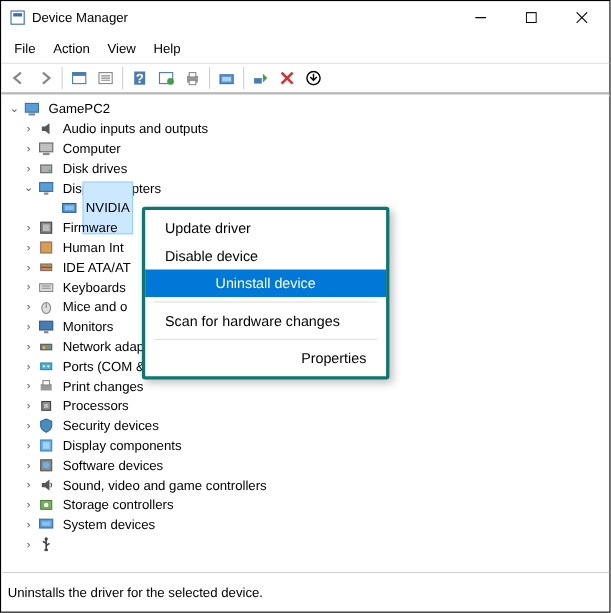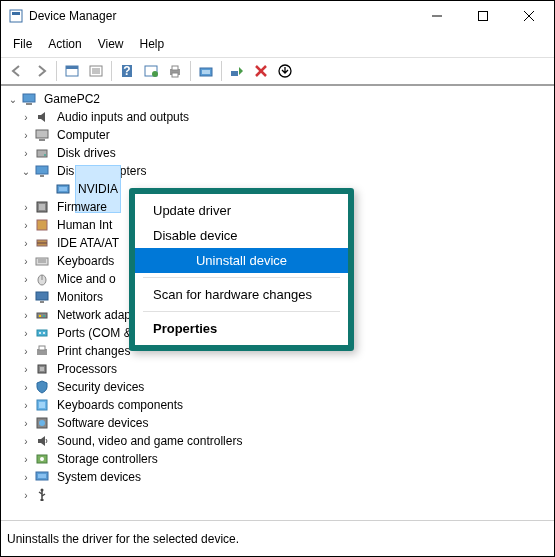--- a/index.html
+++ b/index.html
@@ -15,25 +15,25 @@
 .tb-btn { width: 24px; height: 22px; display: flex; align-items: center; justify-content: center; border: 1px solid transparent; }
 .content { flex: 1; overflow: auto; padding: 2px; position: relative; border-top: 1px solid #fff; }
 .tree-row { display: flex; align-items: center; height: 18px; white-space: nowrap; }
 .expander { width: 16px; display: inline-flex; justify-content: center; align-items: center; color: #555; font-size: 10px; }
 .node-icon { width: 16px; height: 16px; display: inline-flex; justify-content: center; align-items: center; margin-right: 4px; font-size: 12px; }
 .node-label { padding: 1px 3px; }
 .selected .node-label { background: #cce8ff; border: 1px solid #99d1ff; padding: 16px 2px; }
 .indent0 { padding-left: 2px; }
 .indent1 { padding-left: 15px; }
 .indent2 { padding-left: 36px; }
-.context-menu { position: absolute; background: #fff; border: 6px solid #0f766e; box-shadow: 3px 3px 8px rgba(0,0,0,0.25); padding: 4px 0; z-index: 10; width: 225px; border-radius: 3px; }
+.context-menu { position: absolute; background: #fff; border: 3px solid #0f766e; box-shadow: 3px 3px 8px rgba(0,0,0,0.25); padding: 4px 0; z-index: 10; width: 225px; border-radius: 3px; }
 .ctx-item { padding: 5px 18px; font-size: 13px; }
 .ctx-item.hl { background: #0078d7; color: #fff; text-align: center; }
 .ctx-sep { height: 1px; background: #e0e0e0; margin: 4px 8px; }
-.ctx-item.bold { font-weight: 700; }
+.ctx-item.bold { font-weight: 400; text-align: right; }
 .statusbar { height: 36px; border-top: 1px solid #d0d0d0; display: flex; align-items: center; padding: 0 6px; font-size: 12px; }
 .hr-line { height:2px; border-top:1px solid #a0a0a0; border-bottom:1px solid #fff; }
 svg { display:block; }
 </style>
 </head>
 <body>
 
 <div class="titlebar">
   <span style="margin-right:6px;">
     <svg width="14" height="14">
@@ -315,21 +315,21 @@
         <span class="node-label">Security devices</span>
       </div>
       <div class="tree-row indent1">
         <span class="expander">›</span>
         <span class="node-icon">
           <svg width="14" height="14">
             <rect x="2" y="2" width="10" height="10" fill="#6ab4e8" stroke="#3a84b8"></rect>
             <rect x="4" y="4" width="6" height="6" fill="#a0d4f8"></rect>
           </svg>
         </span>
-        <span class="node-label">Keyboards components</span>
+        <span class="node-label">Display components</span>
       </div>
       <div class="tree-row indent1">
         <span class="expander">›</span>
         <span class="node-icon">
           <svg width="14" height="14">
             <rect x="2" y="2" width="10" height="10" fill="#888" stroke="#555"></rect>
             <circle cx="7" cy="7" r="3" fill="#6ab4e8"></circle>
           </svg>
         </span>
         <span class="node-label">Software devices</span>

